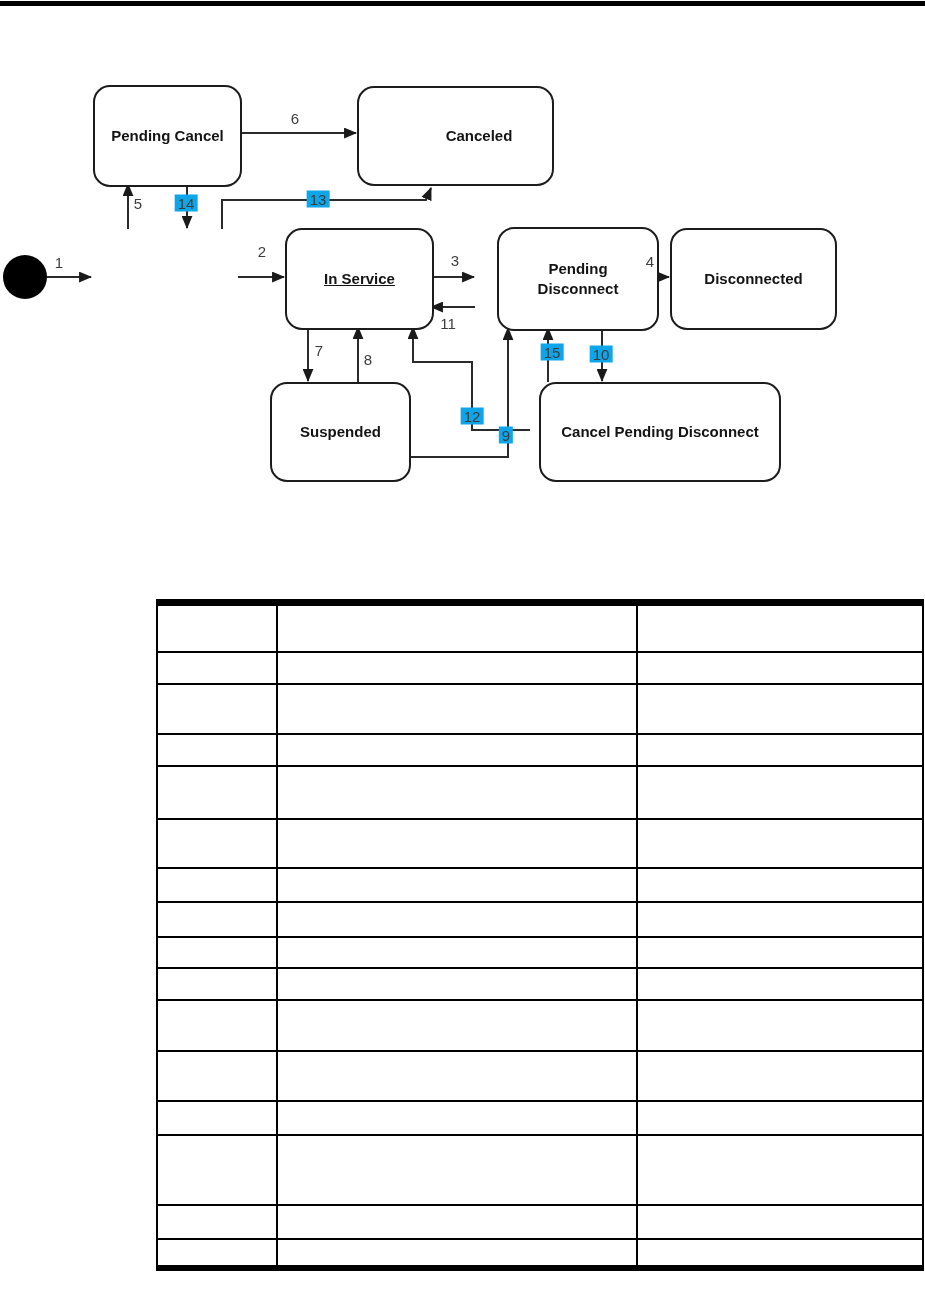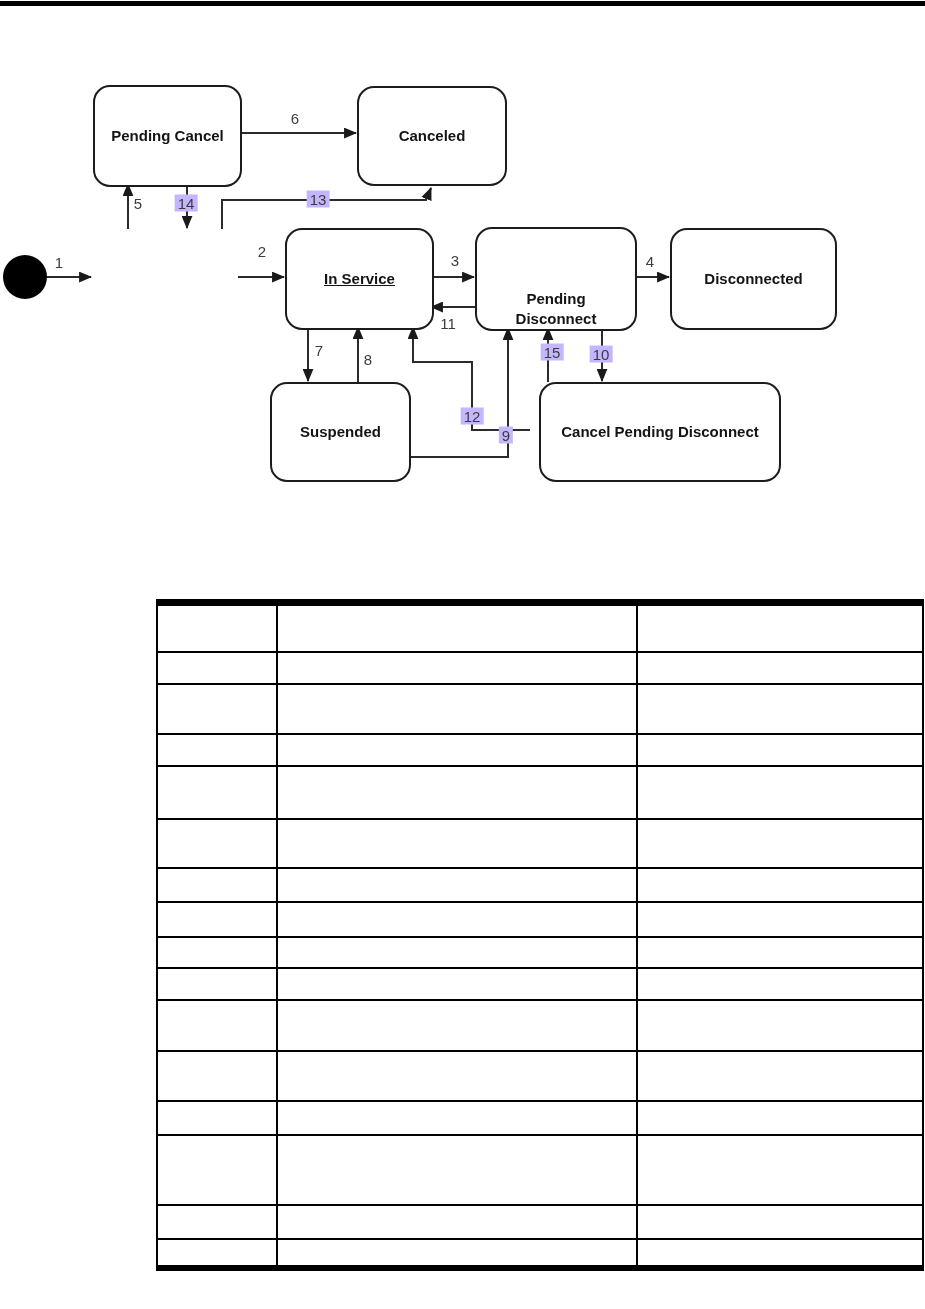--- a/index.html
+++ b/index.html
@@ -13,36 +13,36 @@
   .diagram svg { position:absolute; left:0; top:0; }
 
   .state {
     position:absolute; background:#ffffff; border:2px solid #1c1c1c; border-radius:17px;
     display:flex; align-items:center; justify-content:center; text-align:center;
     font-weight:bold; font-size:15px; line-height:1.35; color:#141414;
   }
   .state .lbl { display:block; padding:0 14px; }
 
   .st-pending-cancel            { left:93px;  top:85px;  width:145px; height:98px; }
-  .st-canceled                  { left:357px; top:86px;  width:146px; height:96px; }
+  .st-canceled                  { left:357px; top:86px;  width:146px; height:96px;padding-left:47px; }
   .st-pending                   { left:94px;  top:229px; width:144px; height:98px; }
   .st-in-service                { left:285px; top:228px; width:145px; height:98px;text-decoration:underline; }
-  .st-pending-disconnect        { left:475px; top:227px; width:158px; height:100px;align-items:flex-end; }
+  .st-pending-disconnect        { left:497px; top:227px; width:158px; height:100px; }
   .st-disconnected              { left:670px; top:228px; width:163px; height:98px; }
   .st-suspended                 { left:270px; top:382px; width:137px; height:96px; }
   .st-cancel-pending-disconnect { left:530px; top:382px; width:238px; height:96px;margin-left:9px; }
 
   .initial-marker { position:absolute; left:3px; top:255px; width:44px; height:44px;
     background:#000000; border-radius:50%; }
 
   .num {
     position:absolute; transform:translate(-50%,-50%);
     font-size:15px; color:#3c3c3c; white-space:nowrap;
   }
-  .num.onln { background:#c4b5fd; padding:0 3px; }
+  .num.onln { background:#0ea5e9; padding:0 3px; }
 
   .n1  { left:59px;  top:262px; }
   .n2  { left:262px; top:251px; }
   .n3  { left:455px; top:260px; }
   .n4  { left:650px; top:261px; }
   .n5  { left:138px; top:203px; }
   .n6  { left:295px; top:118px; }
   .n7  { left:319px; top:350px; }
   .n8  { left:368px; top:359px; }
   .n9  { left:506px; top:435px; }

